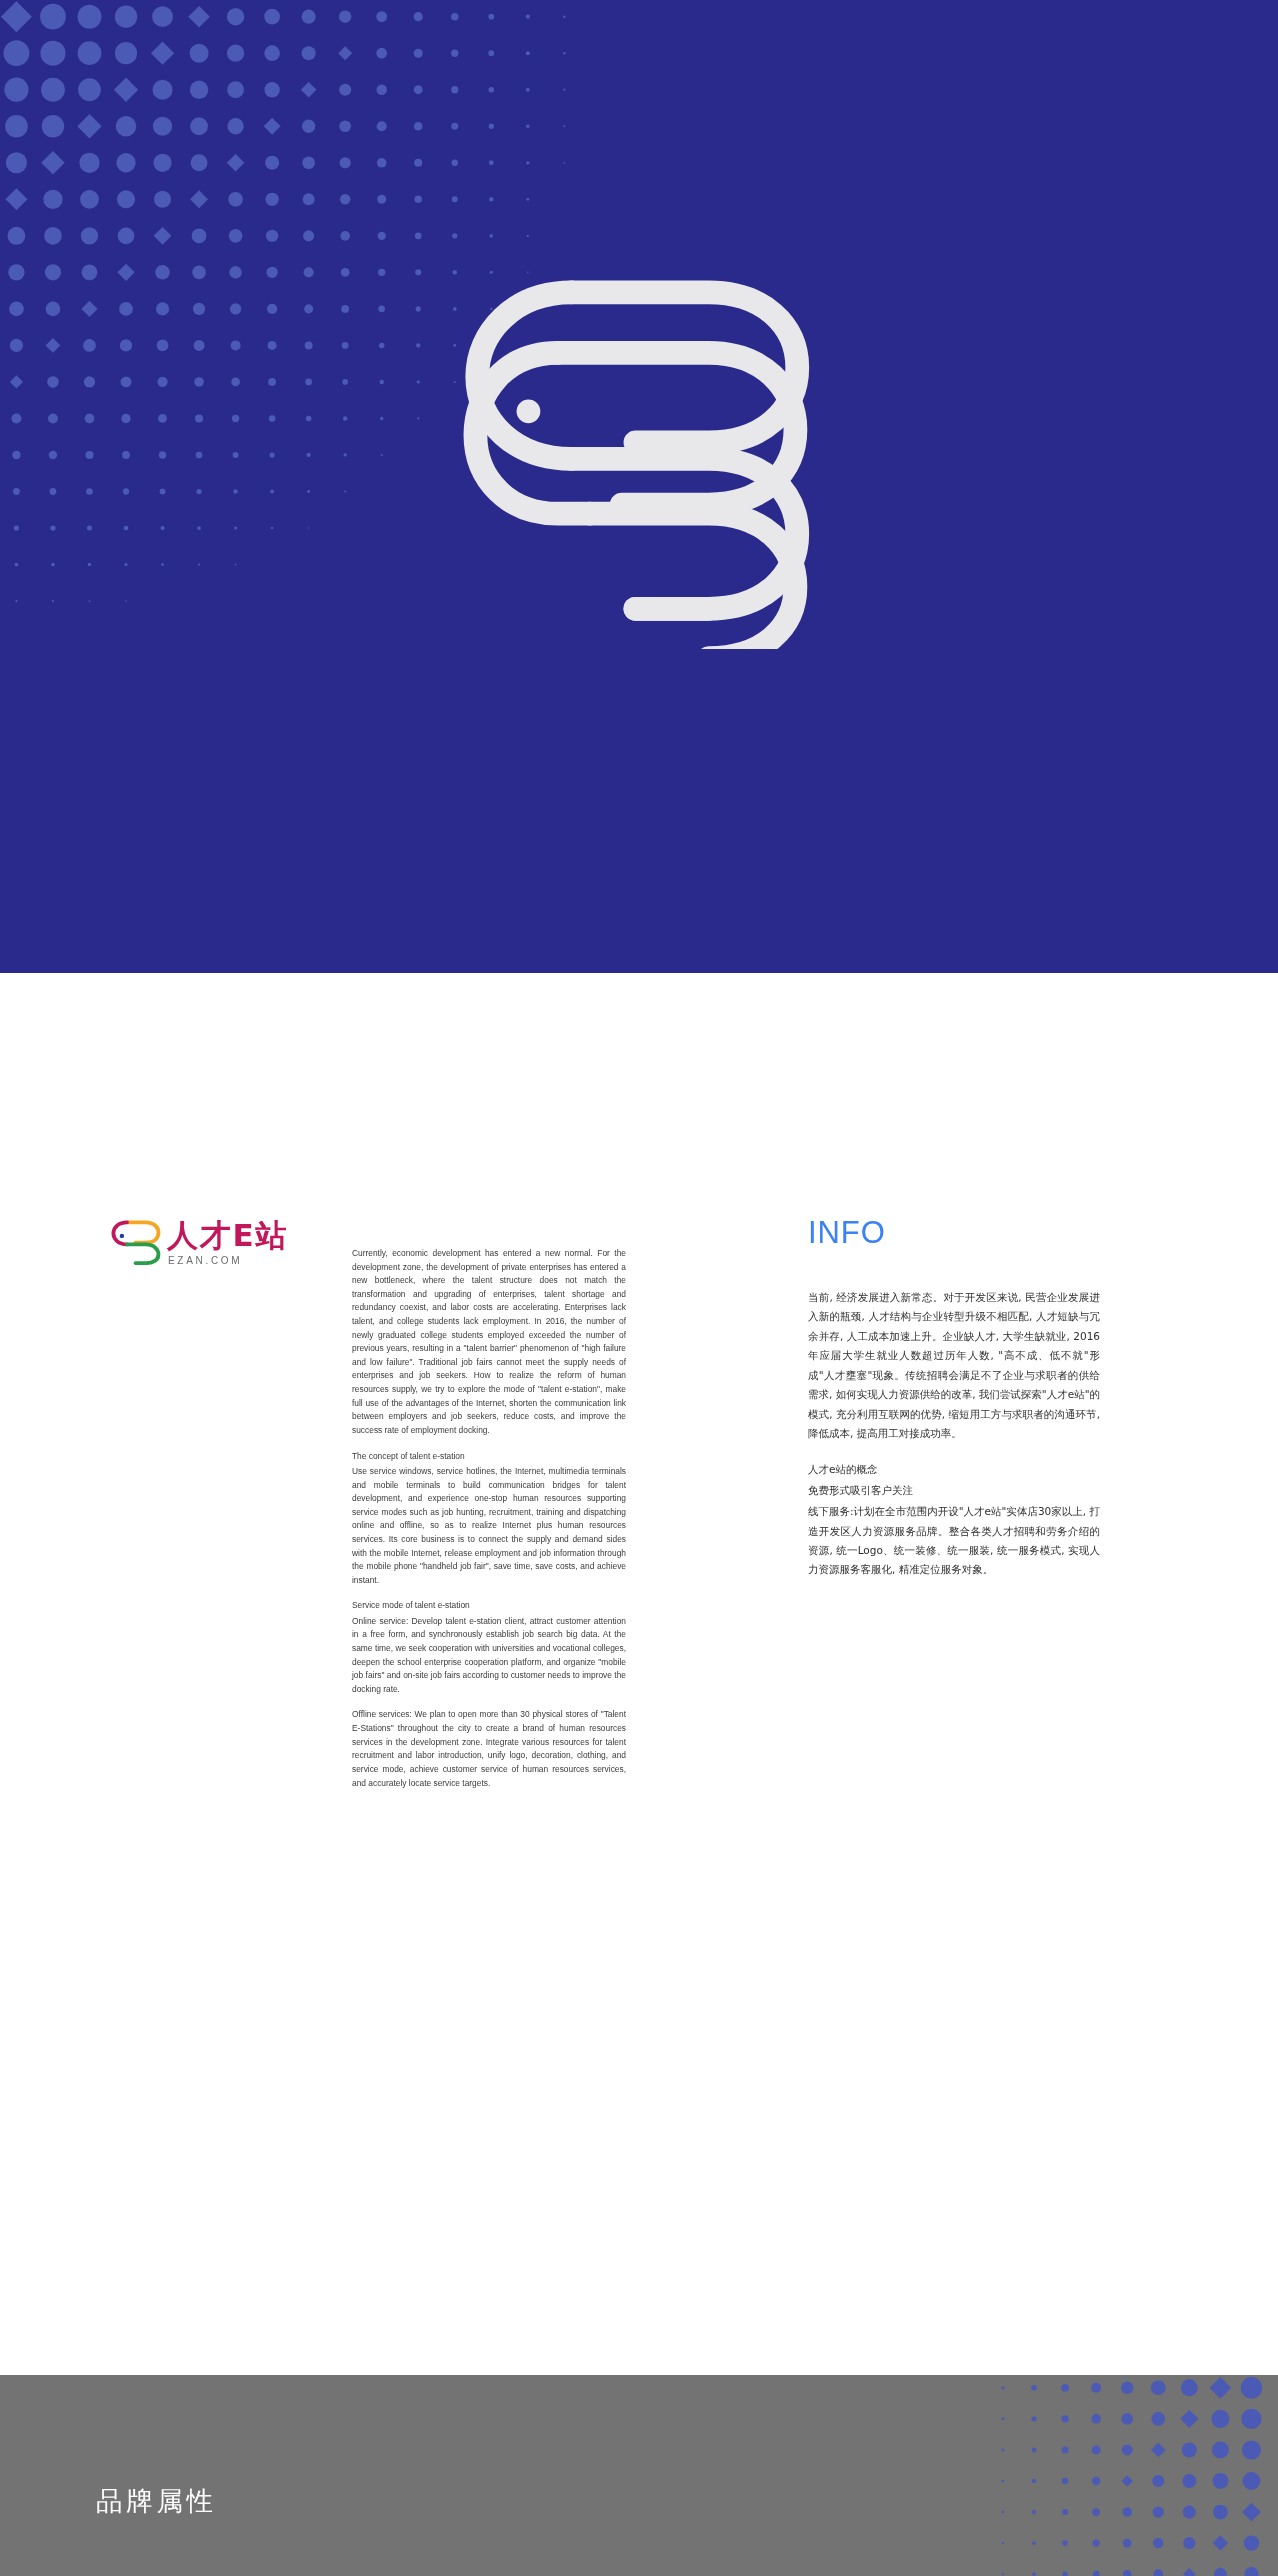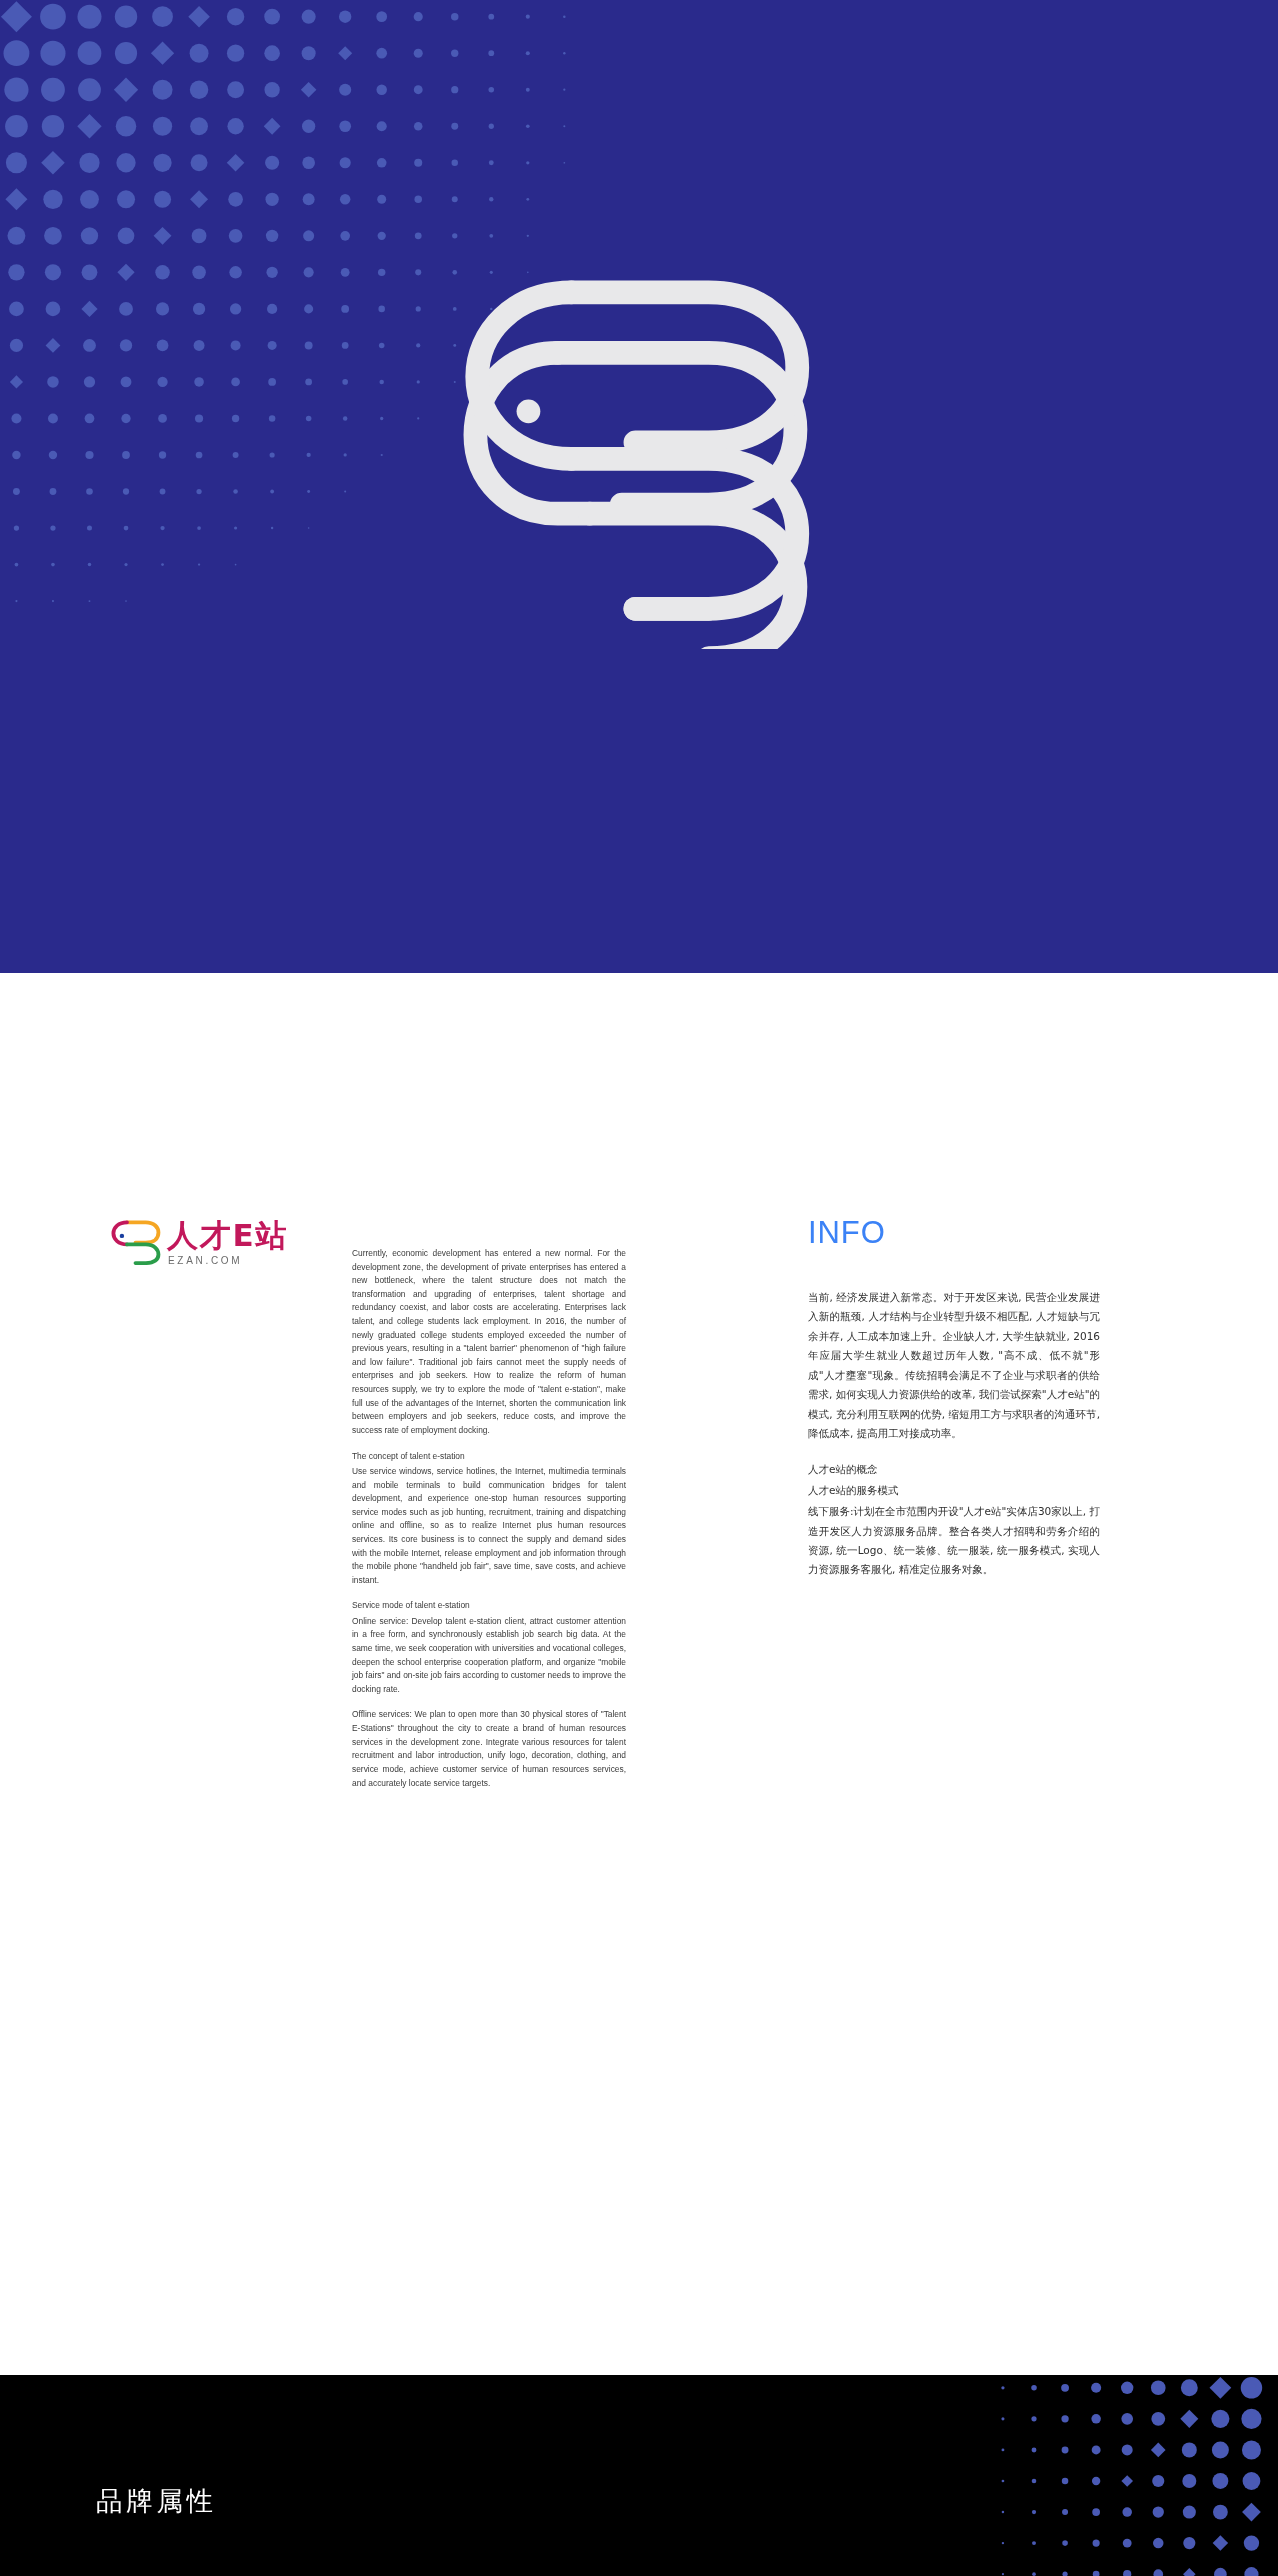--- a/index.html
+++ b/index.html
@@ -119,21 +119,21 @@
   .col-cn p { margin: 0 0 16.4px 0; }
   .col-cn .h { margin: 0 0 1.8px 0; }
 
   
   .footer {
     position: absolute;
     left: 0;
     top: 2375px;
     width: 1279px;
     height: 201px;
-    background: #000000;
+    background: #737373;
     overflow: hidden;
   }
   .footer-dots {
     position: absolute;
     right: 0;
     top: 0;
     width: 384px;
     height: 201px;
   }
   .footer-title {
@@ -419,21 +419,21 @@
     <p class="h">Service mode of talent e-station</p>
     <p>Online service: Develop talent e-station client, attract customer attention in a free form, and synchronously establish job search big data. At the same time, we seek cooperation with universities and vocational colleges, deepen the school enterprise cooperation platform, and organize "mobile job fairs" and on-site job fairs according to customer needs to improve the docking rate.</p>
     <p>Offline services: We plan to open more than 30 physical stores of "Talent E-Stations" throughout the city to create a brand of human resources services in the development zone. Integrate various resources for talent recruitment and labor introduction, unify logo, decoration, clothing, and service mode, achieve customer service of human resources services, and accurately locate service targets.</p>
   </div>
 
   <div class="info-title">INFO</div>
 
   <div class="col-cn">
     <p>当前, 经济发展进入新常态。对于开发区来说, 民营企业发展进入新的瓶颈, 人才结构与企业转型升级不相匹配, 人才短缺与冗余并存, 人工成本加速上升。企业缺人才, 大学生缺就业, 2016年应届大学生就业人数超过历年人数, "高不成、低不就"形成"人才壅塞"现象。传统招聘会满足不了企业与求职者的供给需求, 如何实现人力资源供给的改革, 我们尝试探索"人才e站"的模式, 充分利用互联网的优势, 缩短用工方与求职者的沟通环节, 降低成本, 提高用工对接成功率。</p>
     <p class="h">人才e站的概念</p>
-    <p class="h">人才e站的服务模式</p>
+    <p class="h">免费形式吸引客户关注</p>
     <p>线下服务:计划在全市范围内开设"人才e站"实体店30家以上, 打造开发区人力资源服务品牌。整合各类人才招聘和劳务介绍的资源, 统一Logo、统一装修、统一服装, 统一服务模式, 实现人力资源服务客服化, 精准定位服务对象。</p>
   </div>
 </div>
 
 <div class="footer">
   <svg class="footer-dots" viewBox="0 0 420 220" xmlns="http://www.w3.org/2000/svg">
     <g fill="#4a5ab5" id="footer-pattern-dots">
         <circle cx="118" cy="14" r="1.79"></circle>
         <circle cx="152" cy="14" r="3.03"></circle>
         <circle cx="186" cy="14" r="4.28"></circle>

